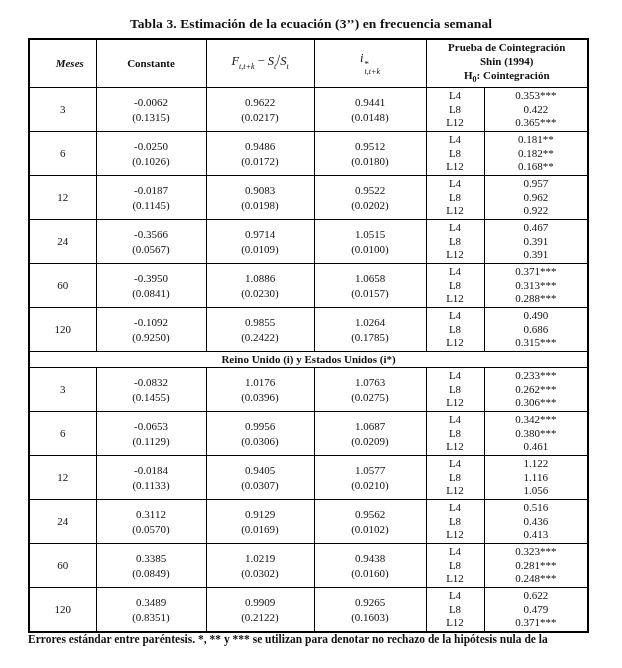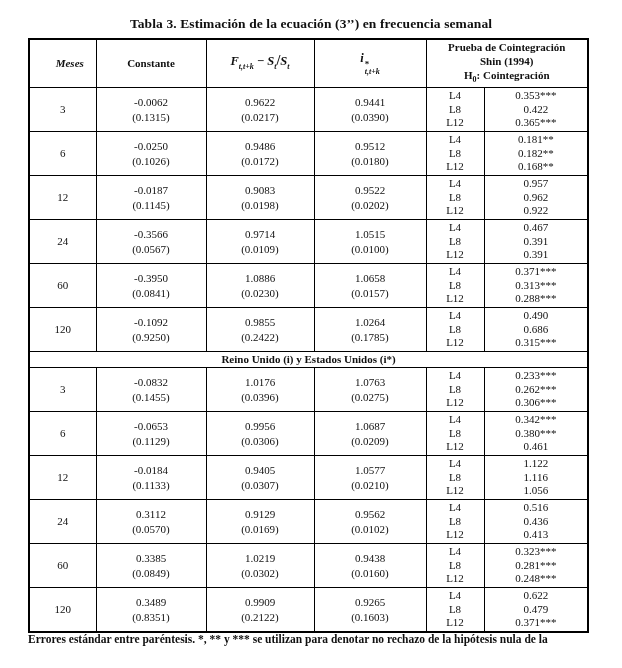--- a/index.html
+++ b/index.html
@@ -24,21 +24,21 @@
   th.meses-h { font-weight:bold; font-style:italic;padding-left:14px; }
   .section-row td {
     font-weight:bold; font-size:11px; text-align:center;
     height:15px; line-height:15px;
   }
   .data-row td {
     height:43px; font-size:11px; text-align:center; vertical-align:middle;
   }
   .pair-line { line-height:15px; }
   .tri-line { line-height:13.6px; }
-  .math { font-style:italic; font-size:12.5px; font-weight:bold; }
+  .math { font-style:italic; font-size:12.5px; font-weight:normal; }
   .math sub { font-size:8px; font-style:italic; }
   .math .slash { font-style:normal; font-size:14px; }
   .stk {
     display:inline-flex; flex-direction:column; align-items:flex-start;
     font-size:8px; line-height:7px; font-style:italic; vertical-align:-5px;
     margin-left:1px;
   }
   .stk .stk-sup { font-style:normal; font-size:9px; }
   .shin-h-line { line-height:14px; }
   .shin-h-line sub { font-size:8px; }
@@ -89,21 +89,21 @@
         <td>
           <div class="pair-line">-0.0062</div>
           <div class="pair-line">(0.1315)</div>
         </td>
         <td>
           <div class="pair-line">0.9622</div>
           <div class="pair-line">(0.0217)</div>
         </td>
         <td>
           <div class="pair-line">0.9441</div>
-          <div class="pair-line">(0.0390)</div>
+          <div class="pair-line">(0.0148)</div>
         </td>
         <td>
           <div class="tri-line">L4</div>
           <div class="tri-line">L8</div>
           <div class="tri-line">L12</div>
         </td>
         <td>
           <div class="tri-line">0.353***</div>
           <div class="tri-line">0.422</div>
           <div class="tri-line">0.365***</div>

